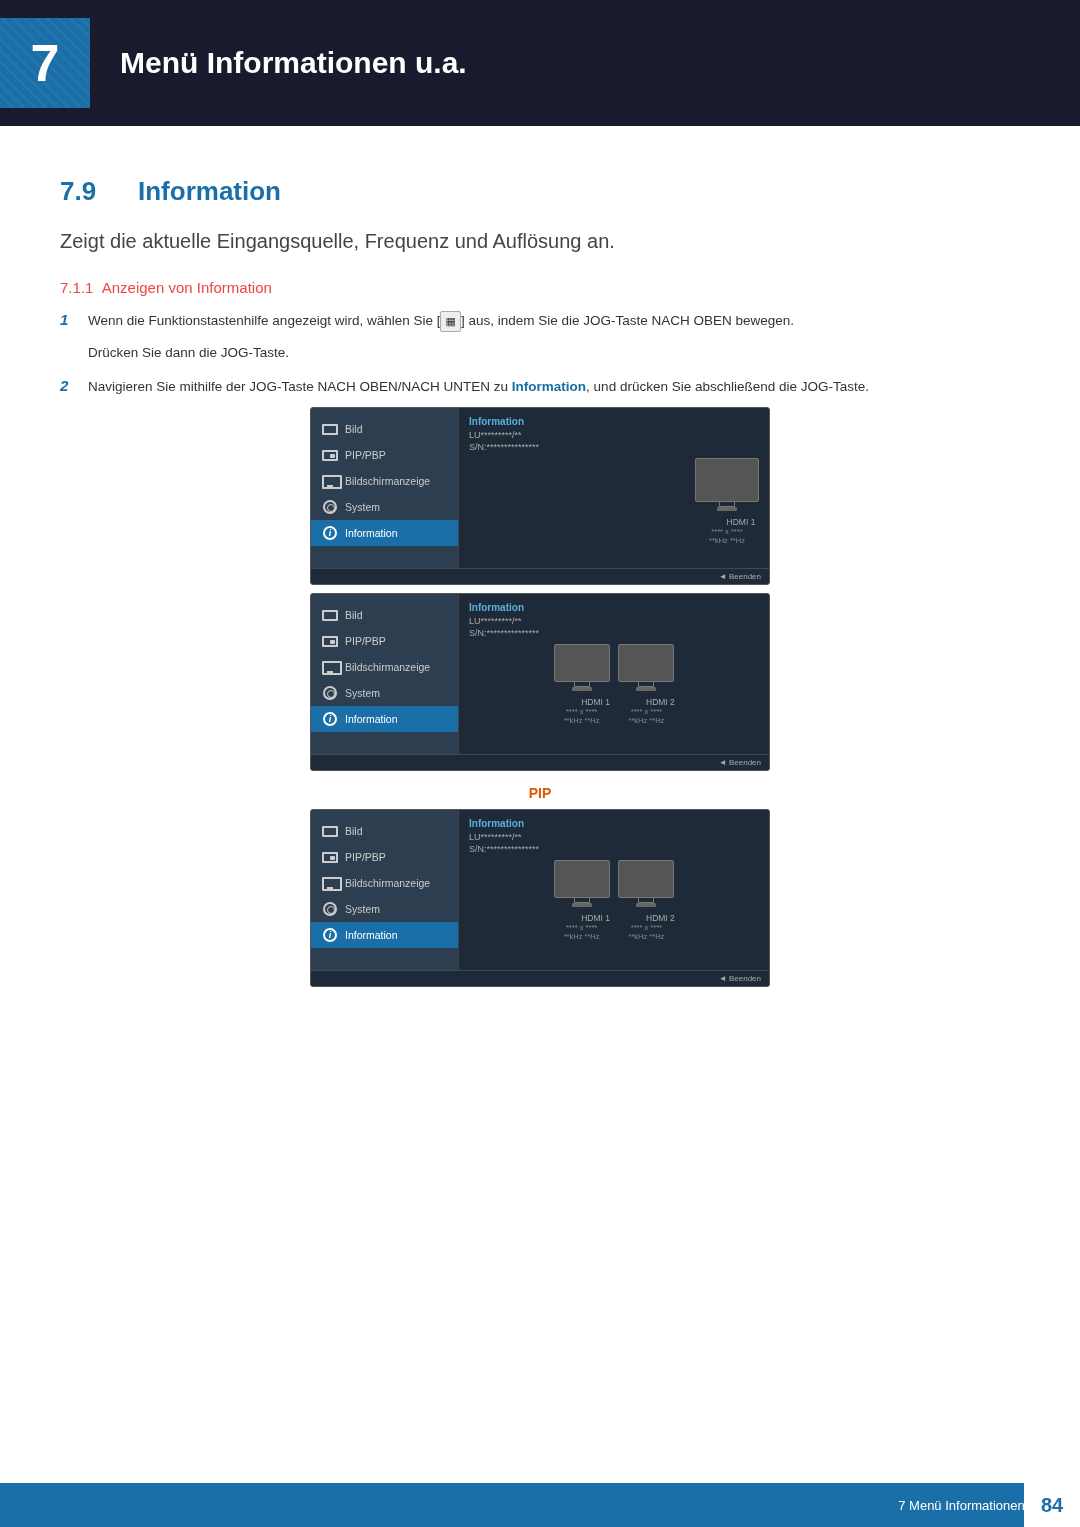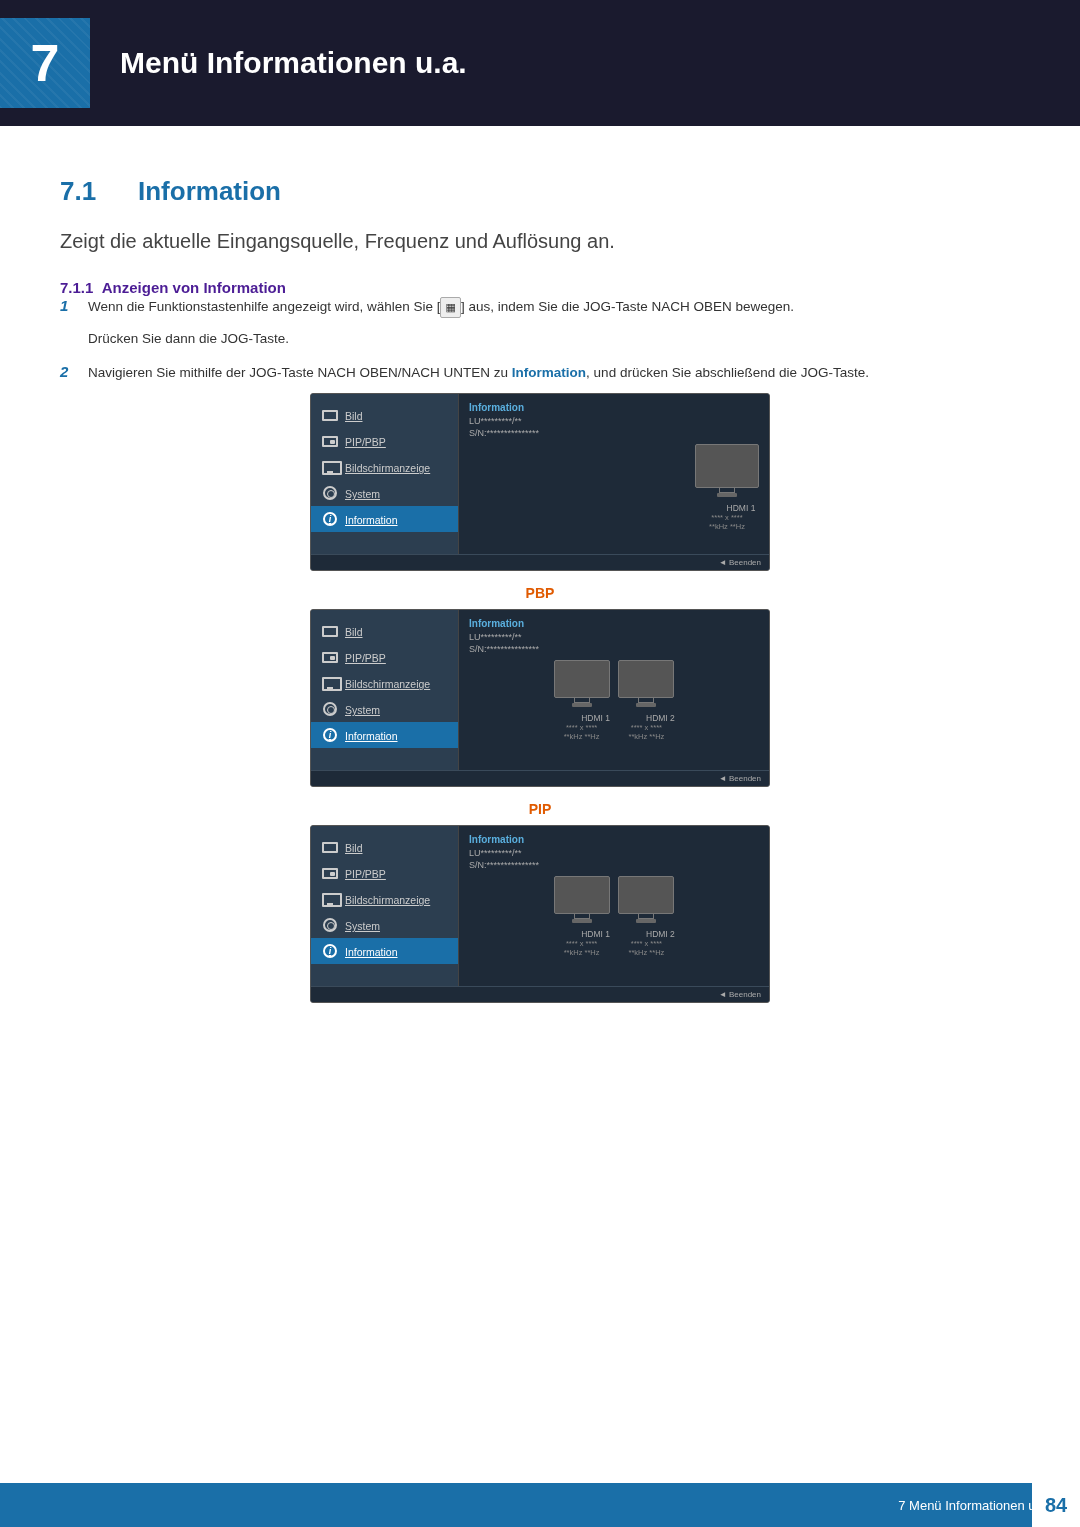--- a/index.html
+++ b/index.html
@@ -92,22 +92,23 @@
     .section-desc {
       color: #444;
       font-size: 20px;
       margin-bottom: 22px;
       line-height: 1.6;
     }
 
     
     .subsection-title {
       font-size: 15px;
-      font-weight: bold;
-      color: #4c1d95;
+      font-weight: normal;
+      color: #ef4444;
+      margin-bottom: 14px;
       margin-top: 10px;
     }
 
     
     .steps {
       padding-left: 0;
       list-style: none;
     }
     .step {
       display: flex;
@@ -173,26 +174,25 @@
 
     
     .mon-sidebar {
       width: 148px;
       background: #2c3e50;
       padding: 8px 0;
       border-right: 1px solid #444;
     }
     .mon-menu-item {
       display: flex;
-      align-items: flex-end;
+      align-items: center;
       padding: 6px 10px;
       color: #ccc;
       font-size: 10.5px;
       cursor: default;
-      text-decoration: underline;
     }
     .mon-menu-item.active {
       background: #1a6fa8;
       color: white;
     }
     .mon-menu-icon {
       width: 18px;
       height: 14px;
       margin-right: 6px;
       flex-shrink: 0;
@@ -402,21 +402,21 @@
     }
     .footer-text {
       color: white;
       font-size: 13px;
     }
     .footer-page-num {
       background: white;
       color: #1a6fa8;
       font-weight: bold;
       font-size: 20px;
-      width: 48px;
+      width: 56px;
       height: 44px;
       display: flex;
       align-items: center;
       justify-content: center;
       margin-left: 10px;
       position: absolute;
       right: 0;
       bottom: 0;
       text-align: right;
     }
@@ -440,21 +440,21 @@
     <span>7</span>
   </div>
   <div class="header-text-col">
     <div class="chapter-title">Menü Informationen u.a.</div>
   </div>
 </div>
 
 <div class="content">
 
   <div class="section-title">
-    <span class="section-num">7.1</span>
+    <span class="section-num">7.9</span>
     <span class="section-label">Information</span>
   </div>
 
   <p class="section-desc">Zeigt die aktuelle Eingangsquelle, Frequenz und Auflösung an.</p>
 
   <div class="subsection-title">
     <span>7.1.1</span>&nbsp;&nbsp;<span>Anzeigen von Information</span>
   </div>
 
   <div class="steps">
@@ -527,21 +527,20 @@
             </div>
           </div>
         </div>
       </div>
       <div class="mon-footer">
         <div class="mon-footer-btn">◄ Beenden</div>
       </div>
     </div>
   </div>
 
-  <div class="diagram-label">PBP</div>
 
   <div class="monitor-diagram">
     <div class="monitor-ui">
       <div class="monitor-body">
         <div class="mon-sidebar">
           <div class="mon-menu-item">
             <div class="mon-menu-icon">
                 <div class="icon-bild"></div>
               </div>
             <span>Bild</span>

